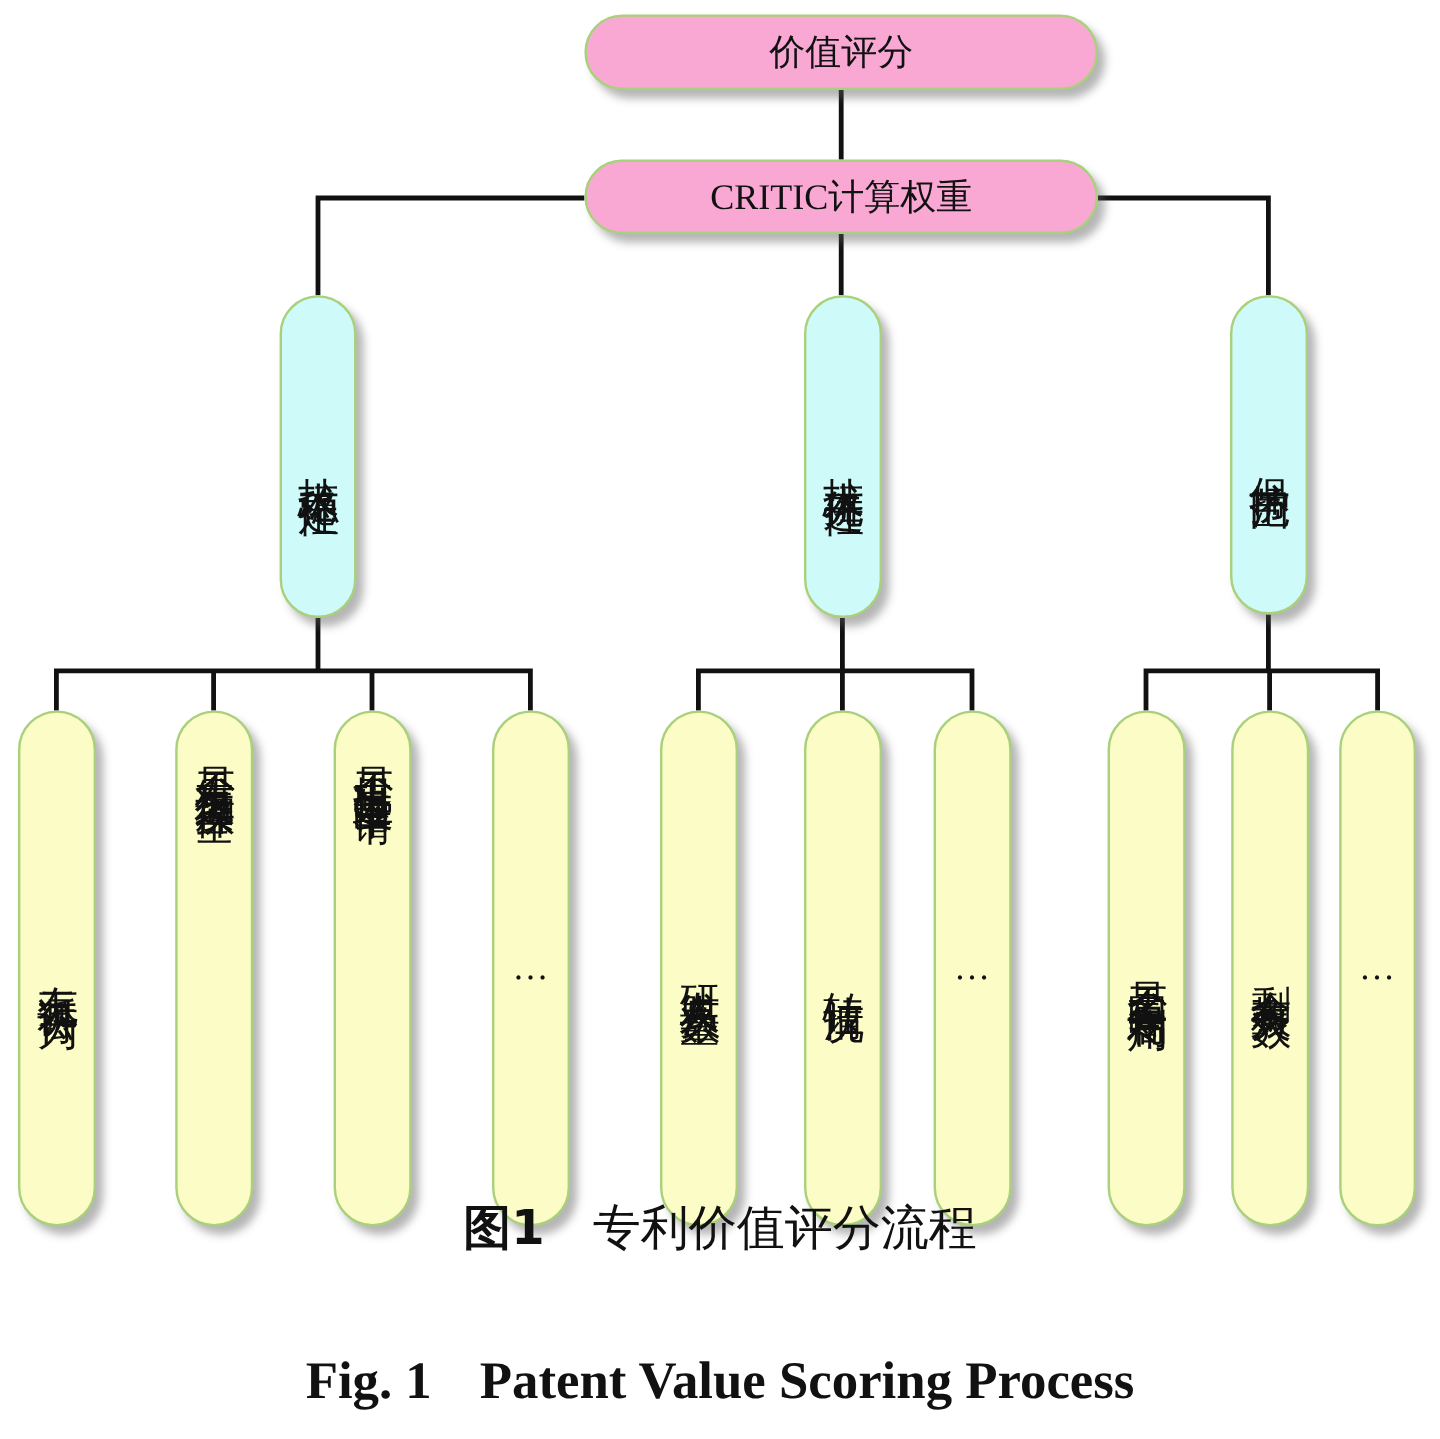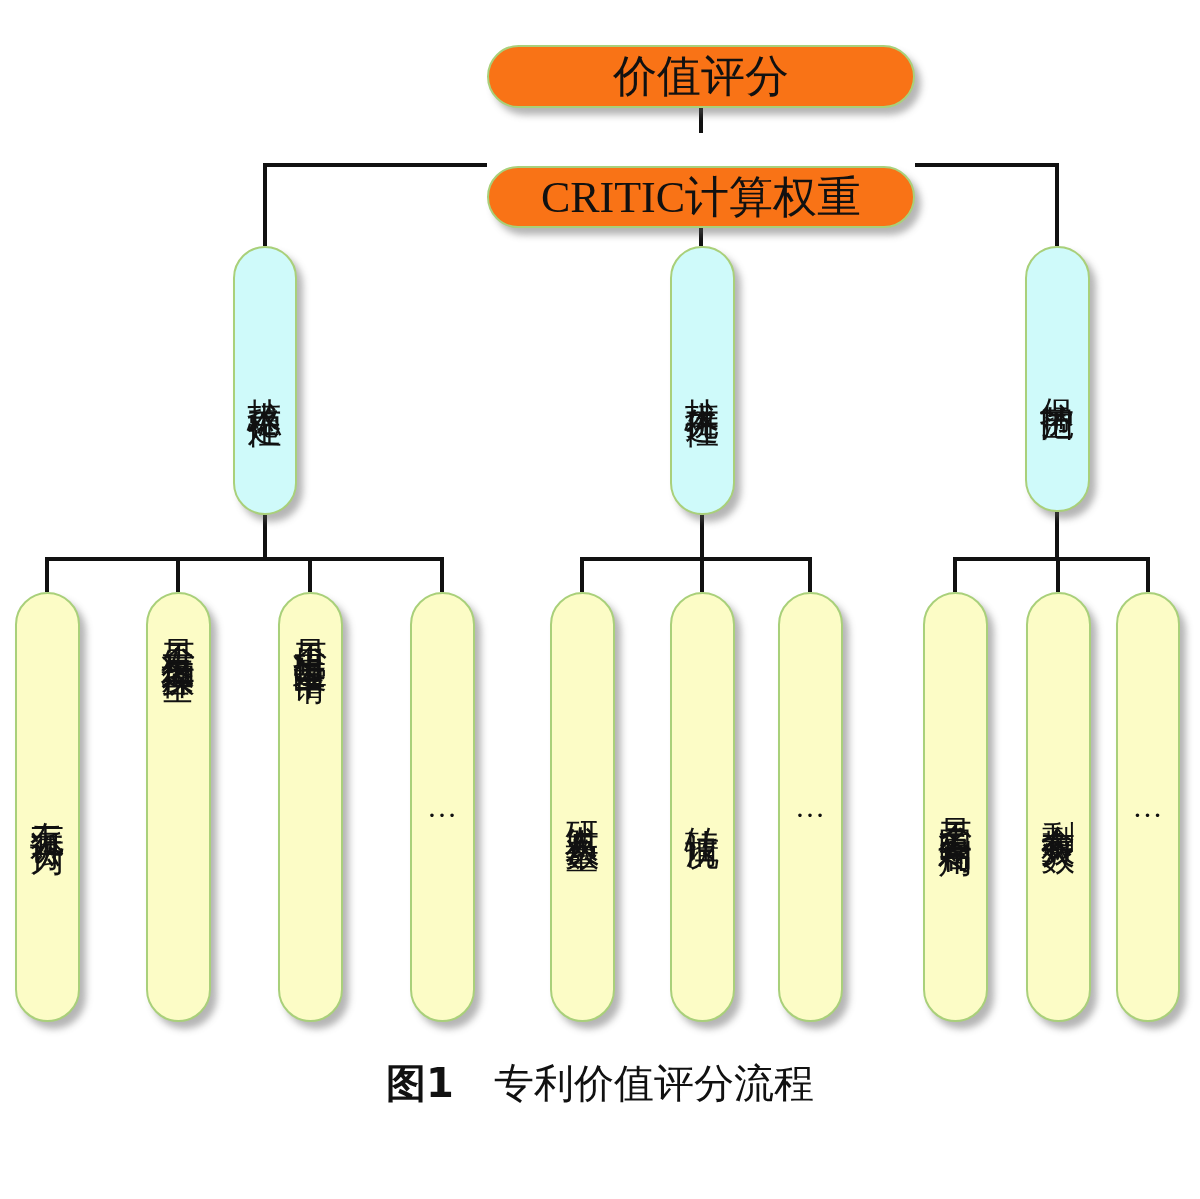--- a/index.html
+++ b/index.html
@@ -1,33 +1,33 @@
 <!DOCTYPE html>
 <html><head>
 <meta charset="utf-8">
 <style>
   html, body { margin: 0; padding: 0; background: #ffffff; }
   body { width: 1200px; height: 1199px; position: relative; overflow: hidden;
          font-family: "DejaVu Serif", "Liberation Serif", serif; }
   #diagram { position: absolute; left: 0; top: 0; width: 1200px; height: 1199px; }
   .node { position: absolute; box-sizing: border-box; border: 2px solid #a9d07a;
           box-shadow: 6px 7px 7px rgba(90,90,90,0.45); color: #111; }
-  .node-root { background: #f97316; border-radius: 32px; display: flex;
-               align-items: center; justify-content: center; font-size: 44px; margin-top: 33px; }
+  .node-root { background: #f9a8d4; border-radius: 32px; display: flex;
+               align-items: center; justify-content: center; font-size: 30px; }
   .node-cat { background: #cffafa; border-radius: 32px; display: flex;
               align-items: center; justify-content: center; }
   .node-leaf { background: #fcfcc6; border-radius: 33px; display: flex;
                align-items: center; justify-content: center; }
   .vtext { writing-mode: vertical-rl; text-orientation: upright; letter-spacing: 4px;
            font-family: "DejaVu Sans", "Liberation Sans", sans-serif; }
   .cat-text { font-size: 34px; }
   .leaf-text { font-size: 34px; }
   .ellipsis { font-size: 30px; font-family: "Liberation Serif", serif; letter-spacing: 1px; }
   .caption { position: absolute; left: 0; width: 1200px; text-align: center; font-weight: bold; color: #111; }
-  .caption-cn { top: 1056px; font-size: 40px; font-family: "DejaVu Sans", sans-serif; }
+  .caption-cn { top: 996px; font-size: 40px; font-family: "DejaVu Sans", sans-serif; }
   .caption-en { top: 1125px; font-size: 44px; font-family: "Liberation Serif", serif; }
   .cap-gap { display: inline-block; width: 40px; }
 </style>
 </head>
 <body>
 
 <div id="diagram">
   <svg id="connectors" width="1200" height="1199" style="position:absolute;left:0;top:0;">
     <g stroke="#111" stroke-width="4" fill="none">
       <path d="M701 75 V133"></path>
@@ -87,13 +87,16 @@
   <div class="node node-leaf" style="left:1026px;top:592px;width:65px;height:430px;">
     <span class="vtext leaf-text">剩余有效天数</span>
   </div>
   <div class="node node-leaf" style="left:1116px;top:592px;width:64px;height:430px;">
     <span class="ellipsis">…</span>
   </div>
 
   <div class="caption caption-cn">
     <span>图1</span><span class="cap-gap"></span><span style="font-weight:normal;">专利价值评分流程</span>
   </div>
+  <div class="caption caption-en">
+    <span>Fig. 1</span><span class="cap-gap"></span><span>Patent Value Scoring Process</span>
+  </div>
 </div>
 
 </body></html>

